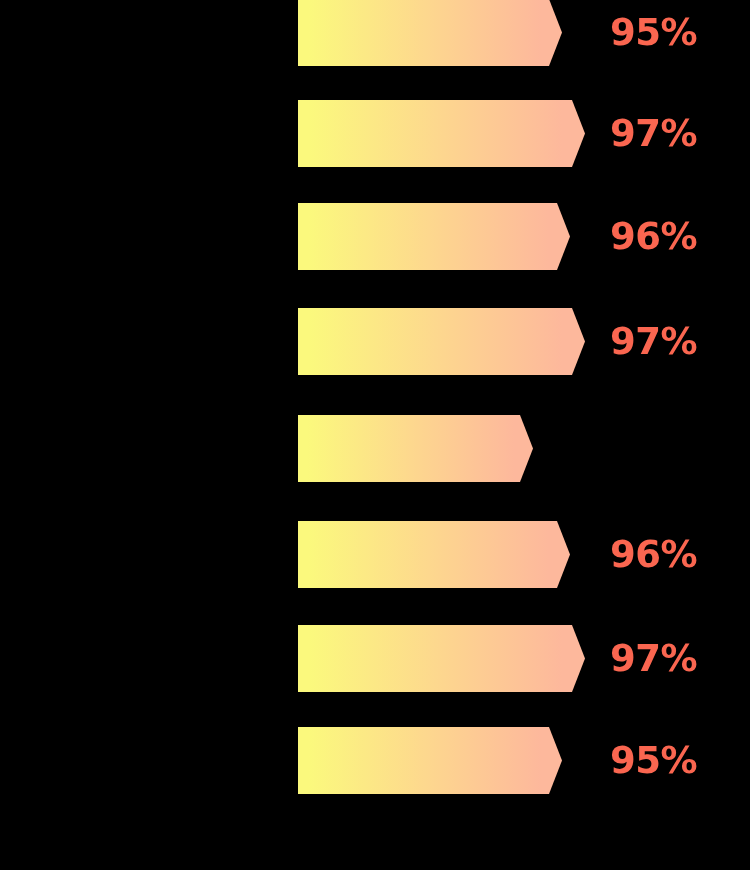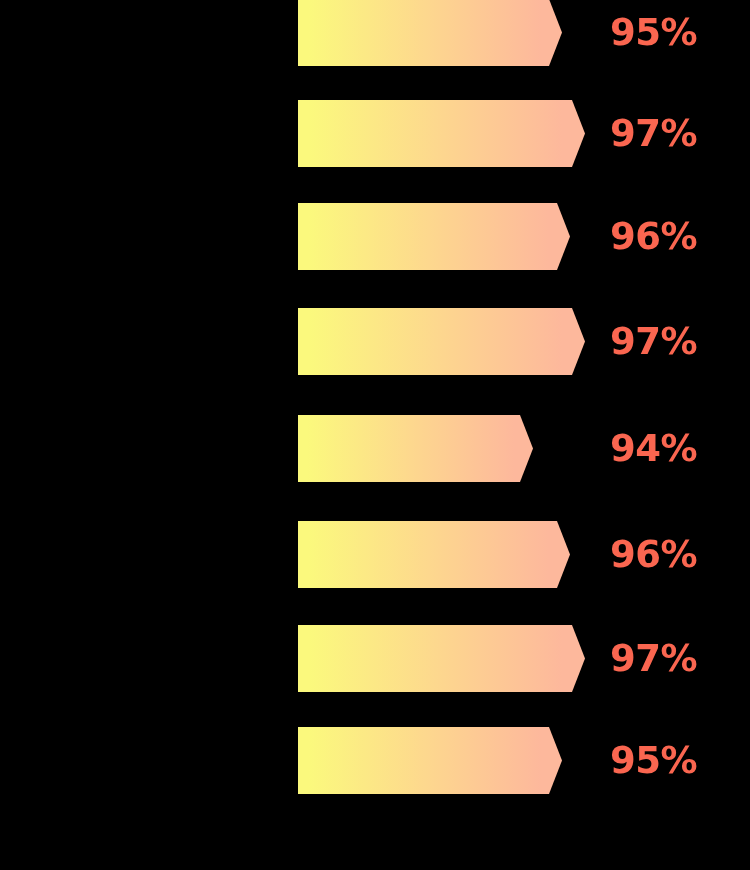--- a/index.html
+++ b/index.html
@@ -66,21 +66,20 @@
       <div class="bar-row" style="top: 203px;">
         <div class="bar-arrow" style="width: 272px; clip-path: polygon(0% 0%, 95.2206% 0%, 100% 50%, 95.2206% 100%, 0% 100%);"></div>
         <span class="bar-value">96%</span>
       </div>
       <div class="bar-row" style="top: 308px;">
         <div class="bar-arrow" style="width: 287px; clip-path: polygon(0% 0%, 95.4704% 0%, 100% 50%, 95.4704% 100%, 0% 100%);"></div>
         <span class="bar-value">97%</span>
       </div>
       <div class="bar-row" style="top: 415px;">
         <div class="bar-arrow" style="width: 235px; clip-path: polygon(0% 0%, 94.4681% 0%, 100% 50%, 94.4681% 100%, 0% 100%);"></div>
-        <span class="bar-value">94%</span>
       </div>
       <div class="bar-row" style="top: 521px;">
         <div class="bar-arrow" style="width: 272px; clip-path: polygon(0% 0%, 95.2206% 0%, 100% 50%, 95.2206% 100%, 0% 100%);"></div>
         <span class="bar-value">96%</span>
       </div>
       <div class="bar-row" style="top: 625px;">
         <div class="bar-arrow" style="width: 287px; clip-path: polygon(0% 0%, 95.4704% 0%, 100% 50%, 95.4704% 100%, 0% 100%);"></div>
         <span class="bar-value">97%</span>
       </div>
       <div class="bar-row" style="top: 727px;">

